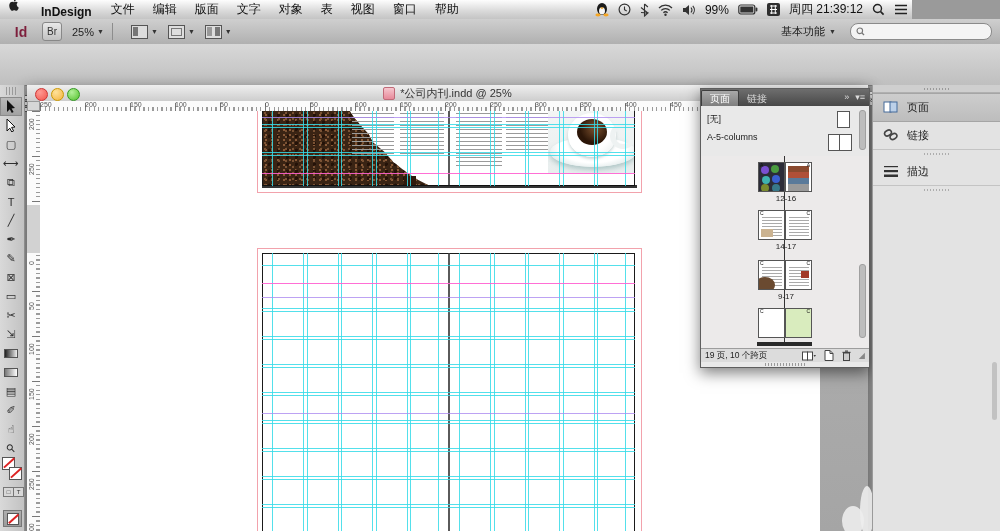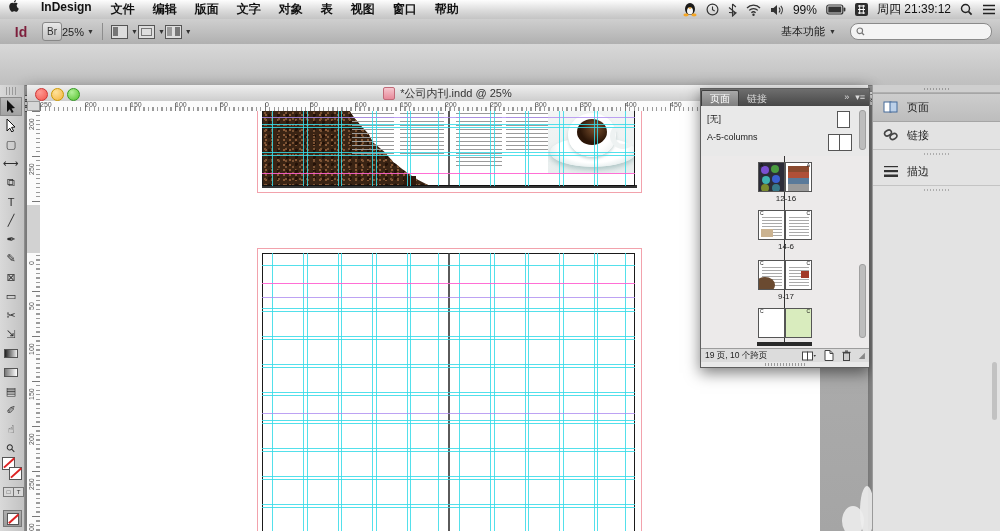--- a/index.html
+++ b/index.html
@@ -1,39 +1,39 @@
 <!DOCTYPE html>
 <html><head>
 <meta charset="utf-8">
 <style>
   html,body{margin:0;padding:0;background:#666;}
   #screen{position:relative;width:1000px;height:531px;overflow:hidden;
     font-family:"Liberation Sans","DejaVu Sans",sans-serif;background:#9a9a9a;
     -webkit-font-smoothing:antialiased;}
   .abs{position:absolute;}
   
-  #menubar{left:0;top:0;width:1000px;height:19px;
+  #menubar{left:0;top:0;width:912px;height:19px;
     background:linear-gradient(#fdfdfd,#d8d8d8 60%,#c4c4c4);
-    border-bottom:1px solid #8f8f8f;display:flex;align-items:flex-start;
+    border-bottom:1px solid #8f8f8f;display:flex;align-items:flex-end;
     font-size:12px;color:#111;}
-  #menubar .menu-item{padding:0 9px;line-height:19px;font-weight:bold;}
+  #menubar .menu-item{padding:0 9px;line-height:19px;}
   #menubar .app-name{font-weight:bold;padding:0 10px;}
   #mb-right{position:absolute;right:4px;top:0;height:19px;display:flex;
     align-items:center;gap:9px;font-size:12px;color:#111;}
   .mb-ic{display:inline-flex;align-items:center;}
   
   #appbar{left:0;top:19px;width:1000px;height:25px;
     background:linear-gradient(#cfcfcf,#b0b0b0);border-bottom:1px solid #868686;
     display:flex;align-items:center;font-size:11px;color:#222;}
   .id-logo{width:26px;height:19px;margin-left:8px;color:#7d1f3c;font-weight:bold;
     font-size:14px;display:flex;align-items:center;justify-content:center;}
   .ab-btn{height:17px;border:1px solid #888;border-radius:3px;
     background:linear-gradient(#e8e8e8,#c2c2c2);display:flex;align-items:center;
     padding:0 4px;margin-left:8px;font-size:10px;color:#333;}
-  .ab-combo{display:flex;align-items:center;gap:3px;}
+  .ab-combo{display:flex;align-items:center;gap:3px;margin-left:10px;}
   .caret{font-size:7px;color:#333;}
   .vsep{width:1px;height:17px;background:#8d8d8d;margin:0 8px;}
   .mini-ic{width:15px;height:12px;border:1px solid #555;background:#ddd;position:relative;}
   .mini-ic.i1:before{content:"";position:absolute;left:1px;top:1px;width:5px;height:9px;background:#777;}
   .mini-ic.i2:before{content:"";position:absolute;left:2px;top:2px;width:9px;height:6px;border:1px solid #777;}
   .mini-ic.i3:before{content:"";position:absolute;left:1px;top:1px;width:5px;height:9px;background:#999;}
   .mini-ic.i3:after{content:"";position:absolute;right:1px;top:1px;width:5px;height:9px;background:#777;}
   #ab-right{position:absolute;right:8px;top:19px;height:25px;display:flex;align-items:center;}
   #ws-switcher{font-size:11px;color:#222;display:flex;align-items:center;gap:4px;margin-right:14px;}
   #searchbox{width:130px;height:15px;border:1px solid #8a8a8a;border-radius:8px;
@@ -692,21 +692,21 @@
           <i style="background: rgb(154, 154, 154); top: 21px;"></i>
           <span class="th-corner" style="right: 1px;">A</span>
         </div>
         <div class="th-label" style="left: 57px; top: 38px;">12-16</div>
         <div class="th-page tp-doc tp-img" style="left: 57px; top: 54px;">
           <span class="th-corner" style="left: 1px;">C</span>
         </div>
         <div class="th-page tp-doc" style="left: 84px; top: 54px;">
           <span class="th-corner" style="right: 1px;">C</span>
         </div>
-        <div class="th-label" style="left: 57px; top: 86px;">14-6</div>
+        <div class="th-label" style="left: 57px; top: 86px;">14-17</div>
         <div class="th-page tp-doc tp-coffee" style="left: 57px; top: 104px;">
           <span class="th-corner" style="left: 1px;">C</span>
         </div>
         <div class="th-page tp-doc tp-red" style="left: 84px; top: 104px;">
           <span class="th-corner" style="right: 1px;">C</span>
         </div>
         <div class="th-label" style="left: 57px; top: 136px;">9-17</div>
         <div class="th-page" style="left: 57px; top: 152px;">
           <span class="th-corner" style="left: 1px;">C</span>
         </div>

